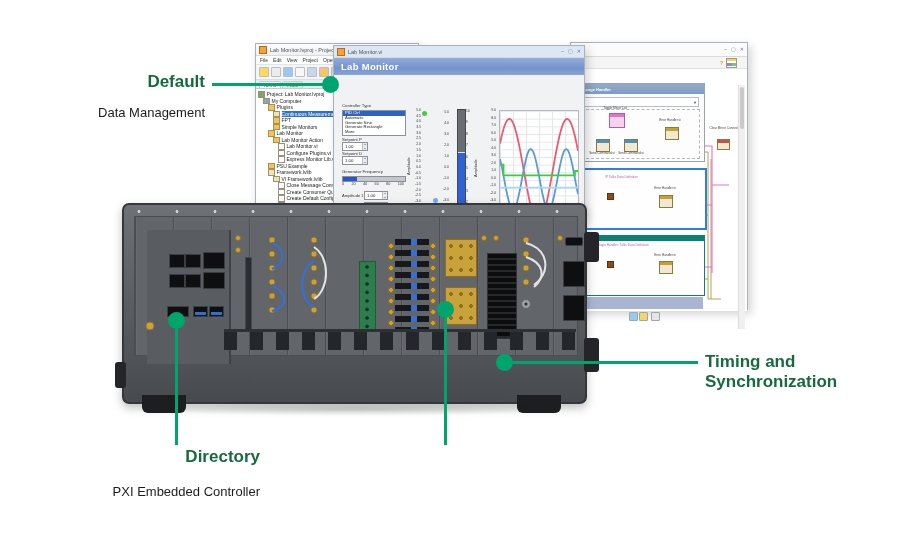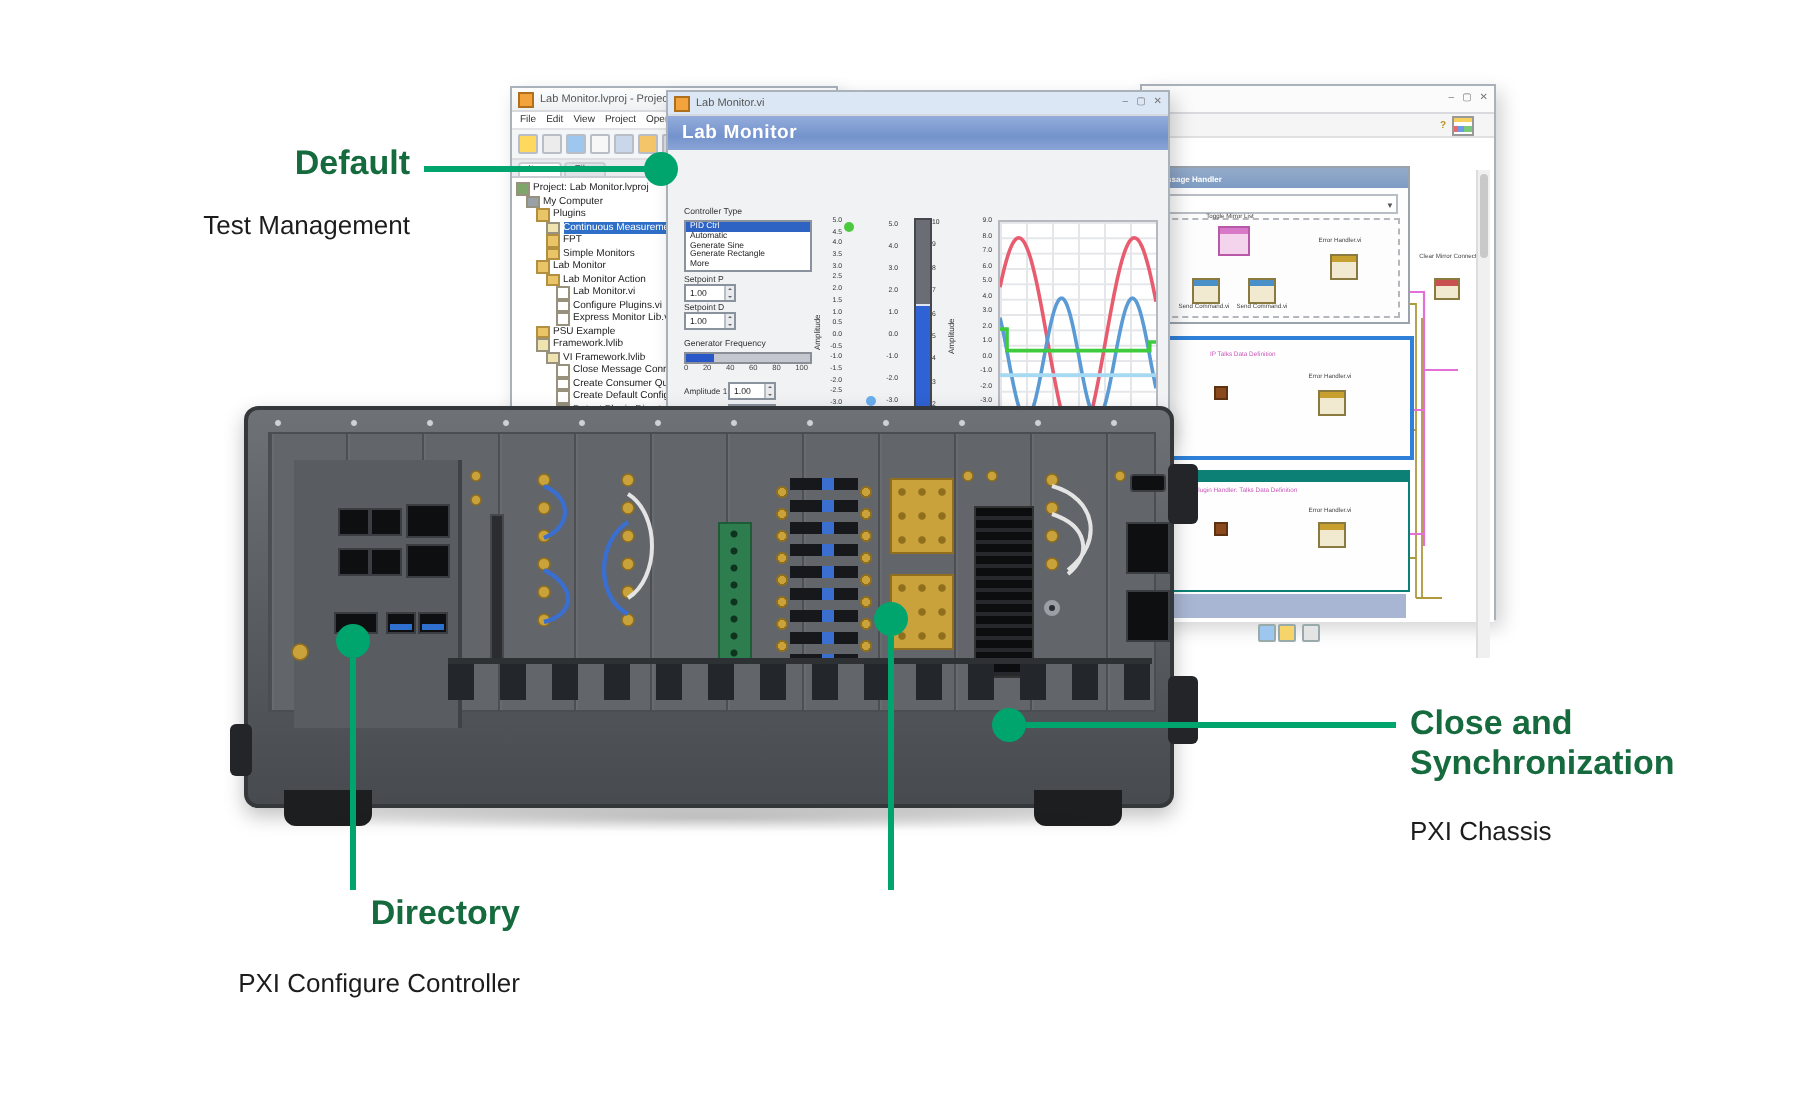--- a/index.html
+++ b/index.html
@@ -622,39 +622,38 @@
     </svg>
     <div class="handlerail"></div>
     <div class="handles"></div>
     <div class="foot" style="left:18px;"></div>
     <div class="foot" style="left:393px;"></div>
   </div>
 
   <div class="abs" id="ann-software">
     <div class="ann-title">Default</div>
     <div class="ann-sub">
-      <div>Test Management</div>
+      <div>Data Management</div>
     </div>
   </div>
   <div class="aline" style="left:212px;top:83px;width:112px;height:3px;"></div>
   <div class="adot" style="left:322px;top:75.5px;"></div>
 
   <div class="abs" id="ann-computer">
     <div class="ann-title">Directory</div>
-    <div class="ann-sub">PXI Configure Controller</div>
+    <div class="ann-sub">PXI Embedded Controller</div>
   </div>
   <div class="aline" style="left:175px;top:329px;width:3px;height:116px;"></div>
   <div class="adot" style="left:168px;top:312px;"></div>
 
   <div class="aline" style="left:444px;top:318px;width:3px;height:127px;"></div>
   <div class="adot" style="left:437px;top:301px;"></div>
 
   <div class="abs" id="ann-timing">
     <div class="ann-title">
-      <div>Close and</div>
+      <div>Timing and</div>
       <div>Synchronization</div>
     </div>
-    <div class="ann-sub">PXI Chassis</div>
   </div>
   <div class="aline" style="left:513px;top:361px;width:185px;height:3px;"></div>
   <div class="adot" style="left:496px;top:354px;"></div>
 
 </div>
 
 </body></html>

